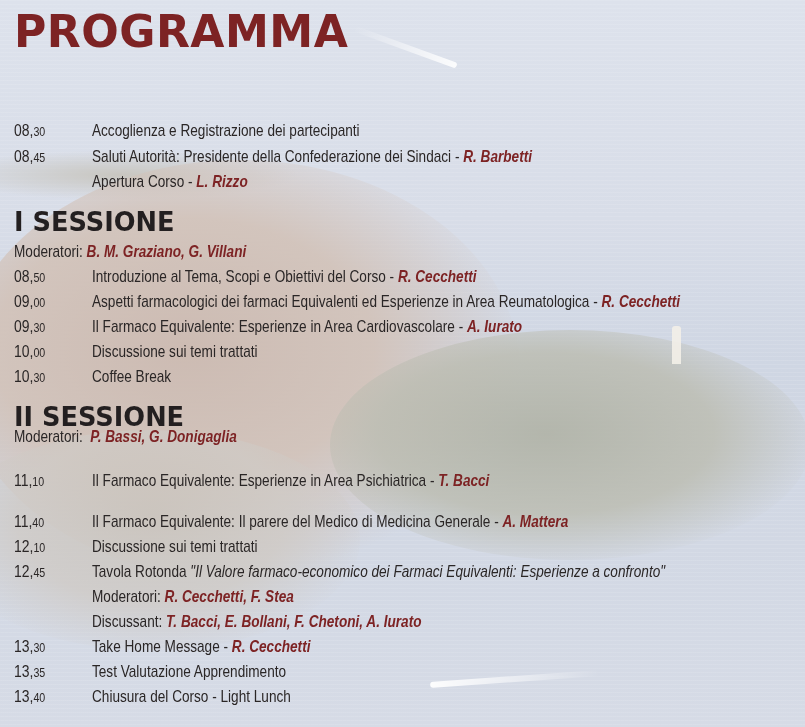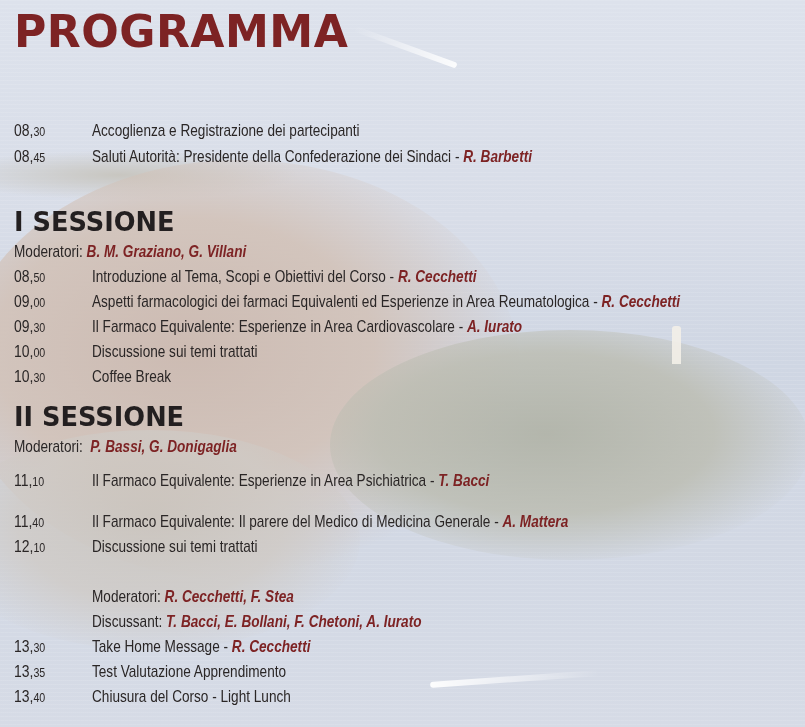--- a/index.html
+++ b/index.html
@@ -88,20 +88,23 @@
   <h1 class="title">PROGRAMMA</h1>
 
   <div class="row" style="top:119px">
     <span class="time"><span>08</span>,<span class="min">30</span></span>
     <span class="text"><span>Accoglienza e Registrazione dei partecipanti</span></span>
   </div>
   <div class="row" style="top:145px">
     <span class="time"><span>08</span>,<span class="min">45</span></span>
     <span class="text"><span>Saluti Autorità: Presidente della Confederazione dei Sindaci</span><span> - </span><span class="spk">R. Barbetti</span></span>
   </div>
+  <div class="row" style="top:170px">
+    <span class="text"><span>Apertura Corso</span><span> - </span><span class="spk">L. Rizzo</span></span>
+  </div>
 
   <h2 class="session-title" style="top:207px">I SESSIONE</h2>
   <div class="row" style="top:240px">
     <span class="text nolead"><span>Moderatori: </span><span class="spk">B. M. Graziano, G. Villani</span></span>
   </div>
   <div class="row" style="top:265px">
     <span class="time"><span>08</span>,<span class="min">50</span></span>
     <span class="text"><span>Introduzione al Tema, Scopi e Obiettivi del Corso</span><span> - </span><span class="spk">R. Cecchetti</span></span>
   </div>
   <div class="row" style="top:290px">
@@ -115,34 +118,38 @@
   <div class="row" style="top:340px">
     <span class="time"><span>10</span>,<span class="min">00</span></span>
     <span class="text"><span>Discussione sui temi trattati</span></span>
   </div>
   <div class="row" style="top:365px">
     <span class="time"><span>10</span>,<span class="min">30</span></span>
     <span class="text"><span>Coffee Break</span></span>
   </div>
 
   <h2 class="session-title" style="top:402px">II SESSIONE</h2>
-  <div class="row" style="top:435px">
+  <div class="row" style="top:425px">
     <span class="text nolead" style="white-space:pre"><span>Moderatori:  </span><span class="spk">P. Bassi, G. Donigaglia</span></span>
   </div>
   <div class="row" style="top:469px">
     <span class="time"><span>11</span>,<span class="min">10</span></span>
     <span class="text"><span>Il Farmaco Equivalente: Esperienze in Area Psichiatrica</span><span> - </span><span class="spk">T. Bacci</span></span>
   </div>
   <div class="row" style="top:510px">
     <span class="time"><span>11</span>,<span class="min">40</span></span>
     <span class="text"><span>Il Farmaco Equivalente: Il parere del Medico di Medicina Generale</span><span> - </span><span class="spk">A. Mattera</span></span>
   </div>
   <div class="row" style="top:535px">
     <span class="time"><span>12</span>,<span class="min">10</span></span>
     <span class="text"><span>Discussione sui temi trattati</span></span>
+  </div>
+  <div class="row" style="top:560px">
+    <span class="time"><span>12</span>,<span class="min">45</span></span>
+    <span class="text"><span>Tavola Rotonda </span><span class="it">"Il Valore farmaco-economico dei Farmaci Equivalenti: Esperienze a confronto"</span></span>
   </div>
   <div class="row" style="top:585px">
     <span class="text"><span>Moderatori: </span><span class="spk">R. Cecchetti, F. Stea</span></span>
   </div>
   <div class="row" style="top:610px">
     <span class="text"><span>Discussant: </span><span class="spk">T. Bacci, E. Bollani, F. Chetoni, A. Iurato</span></span>
   </div>
   <div class="row" style="top:635px">
     <span class="time"><span>13</span>,<span class="min">30</span></span>
     <span class="text"><span>Take Home Message</span><span> - </span><span class="spk">R. Cecchetti</span></span>

